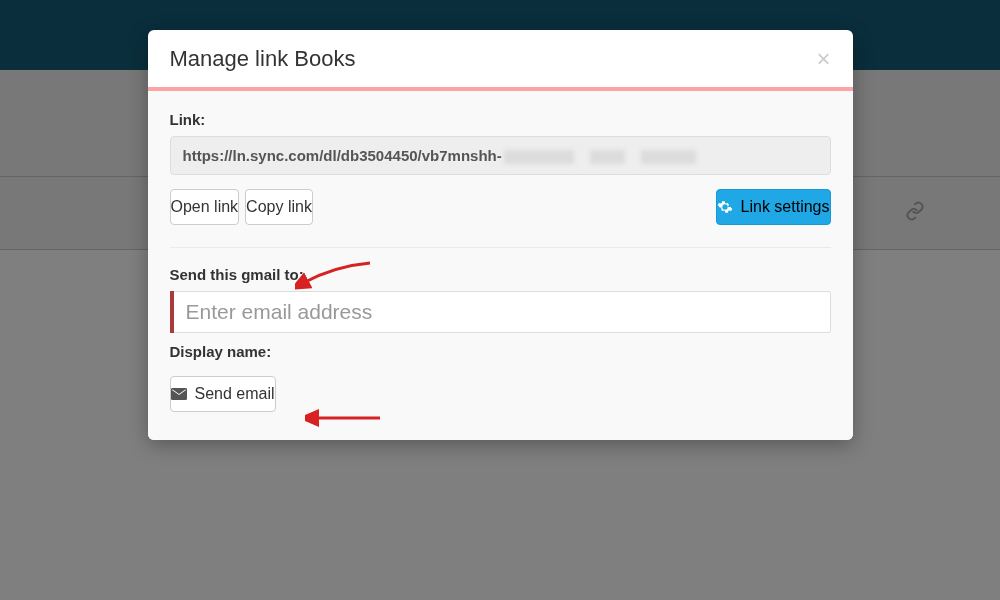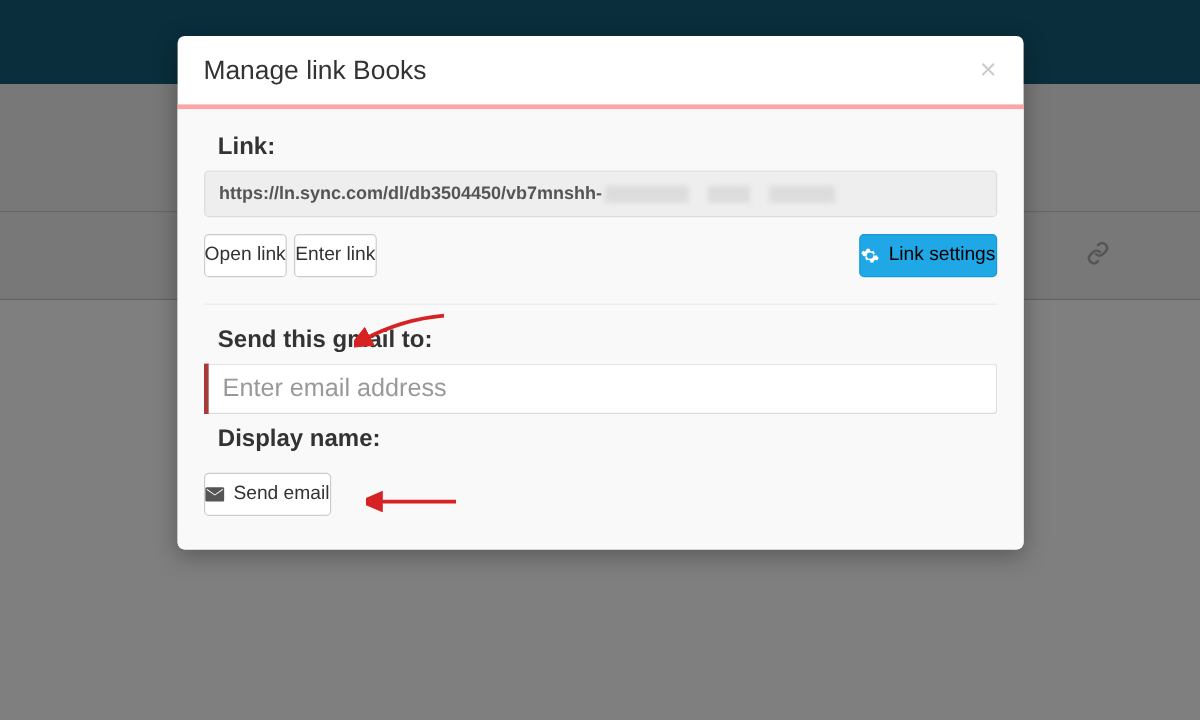--- a/index.html
+++ b/index.html
@@ -69,25 +69,24 @@
       background: none;
       border: none;
     }
     .modal-body {
       padding: 20px 22px 28px 22px;
       background: #f9f9f9;
       border-radius: 0 0 6px 6px;
     }
     .label {
       font-weight: 700;
-      font-size: 20px;
+      font-size: 15px;
       color: #333;
       margin-bottom: 8px;
       display: block;
-      margin-left: 12px;
     }
     .link-field {
       width: 100%;
       padding: 10px 12px;
       border: 1px solid #ddd;
       border-radius: 4px;
       background: #eeeeee;
       color: #555;
       font-size: 15px;
       margin-bottom: 14px;
@@ -226,21 +225,21 @@
       <label class="label">Link:</label>
       <div class="link-field">
         <span class="link-text">https://ln.sync.com/dl/db3504450/vb7mnshh-</span><span class="blur-block" style="width:70px"></span>
         <span class="blur-block" style="width:35px;margin-left:12px"></span>
         <span class="blur-block" style="width:55px;margin-left:12px"></span>
       </div>
 
       <div class="btn-row">
         <div class="btn-group-left">
           <button class="btn">Open link</button>
-          <button class="btn">Enter link</button>
+          <button class="btn">Copy link</button>
         </div>
         <button class="btn btn-primary">
           <span class="gear-icon">
             <svg viewBox="0 0 24 24" width="16" height="16" fill="#fff">
               <path d="M12 8a4 4 0 1 0 0 8 4 4 0 0 0 0-8zm9 4a7 7 0 0 1-.07 1l2.1 1.6-2 3.5-2.5-1a7 7 0 0 1-1.7 1l-.4 2.6h-4l-.4-2.6a7 7 0 0 1-1.7-1l-2.5 1-2-3.5 2.1-1.6A7 7 0 0 1 3 12a7 7 0 0 1 .07-1L1 9.4l2-3.5 2.5 1a7 7 0 0 1 1.7-1L7.6 3.3h4l.4 2.6a7 7 0 0 1 1.7 1l2.5-1 2 3.5-2.1 1.6c.5.33.07.66.07 1z"></path>
             </svg>
           </span>
           <span>Link settings</span>
         </button>
       </div>

